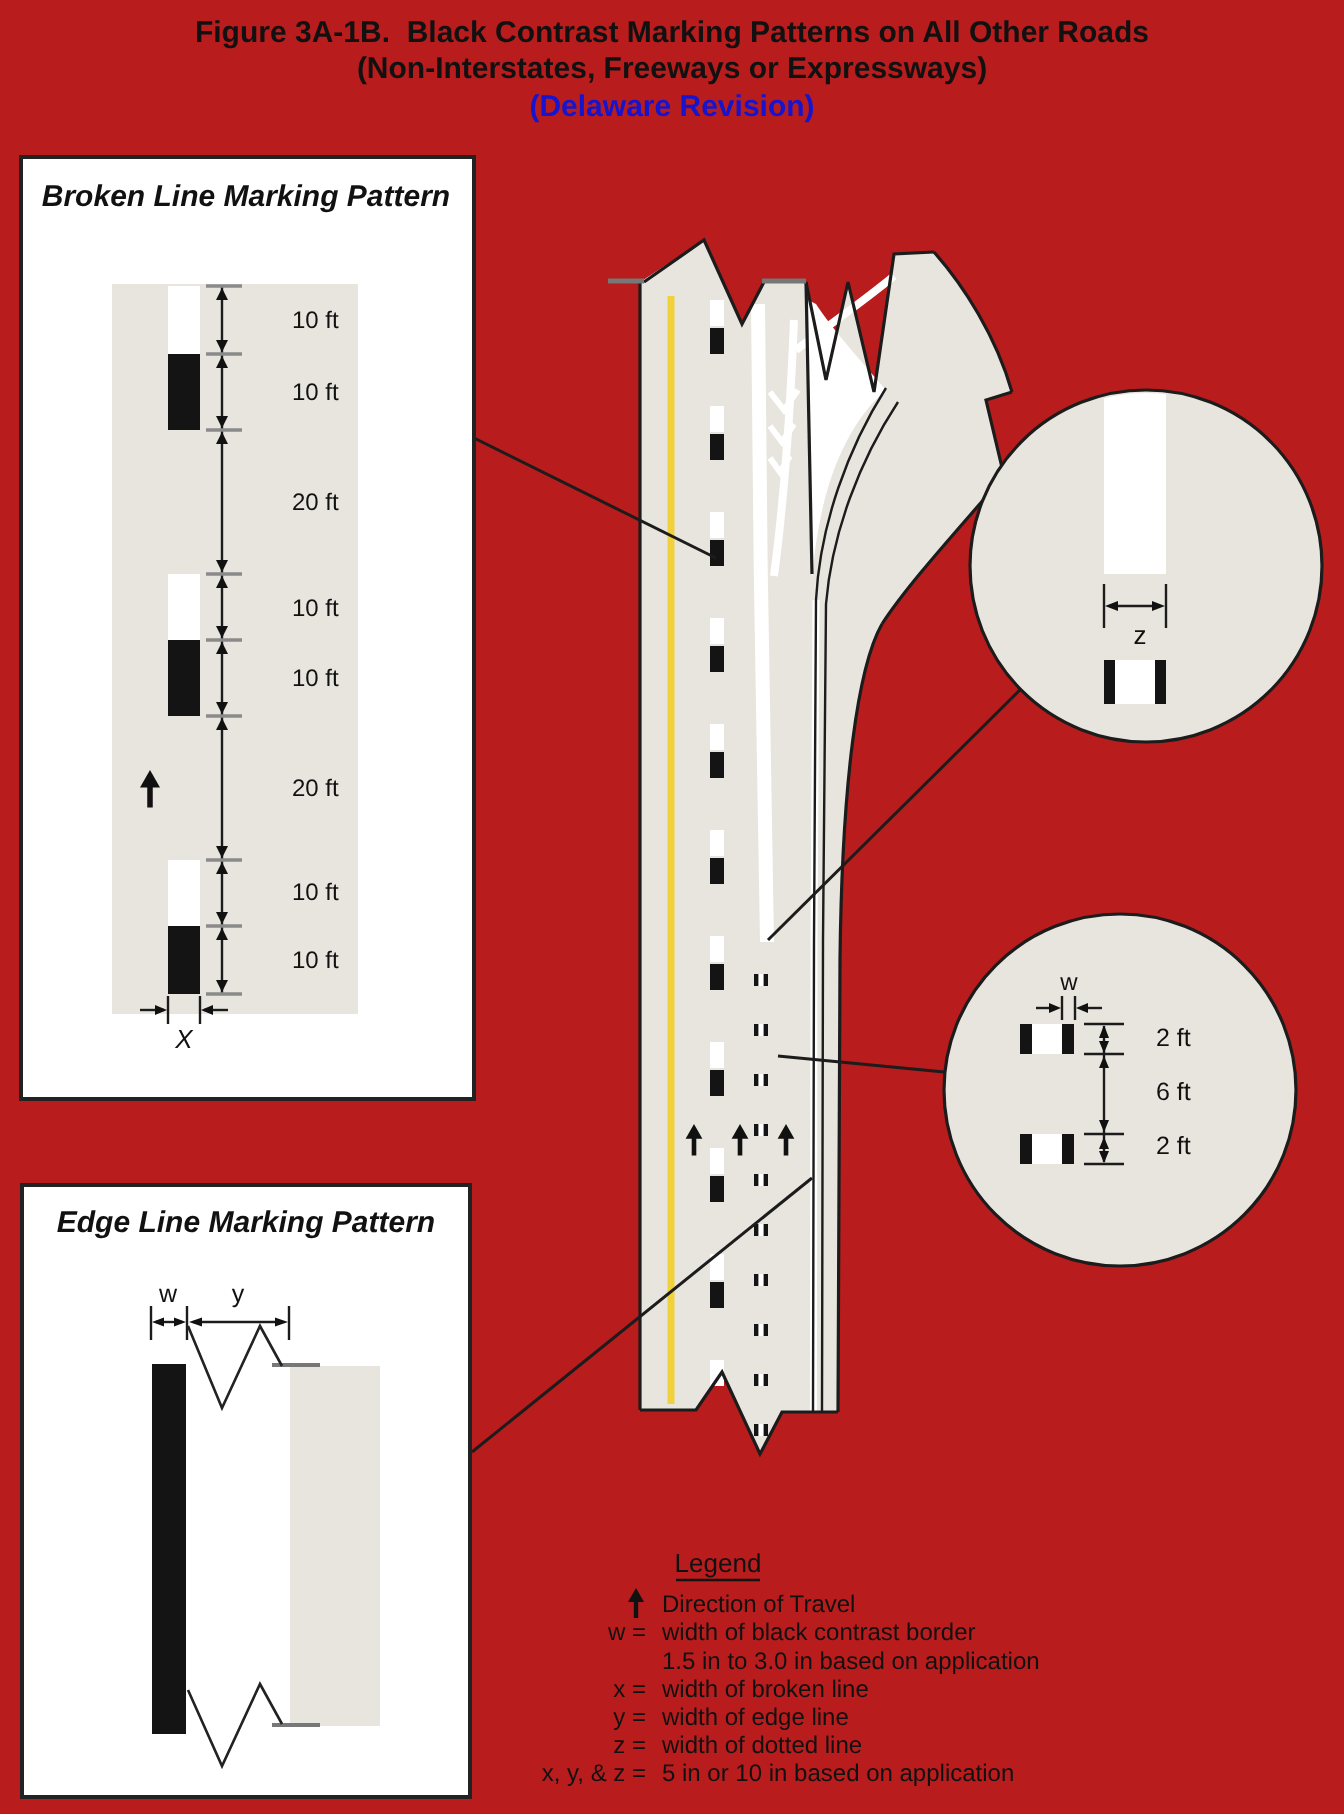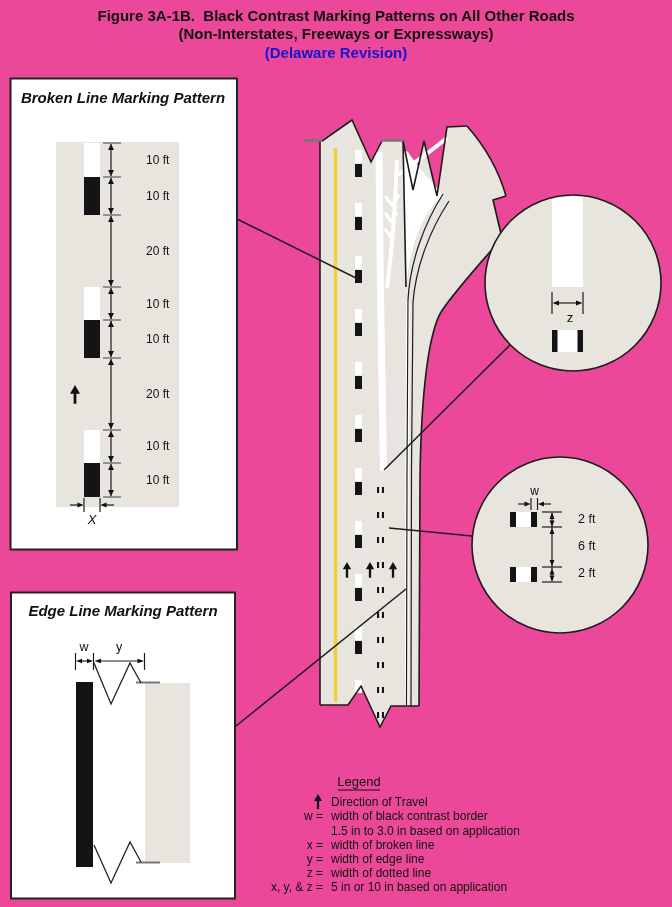--- a/index.html
+++ b/index.html
@@ -1,16 +1,16 @@
 <!DOCTYPE html>
 <html><head>
 <meta charset="utf-8">
 <style>
   html,body{margin:0;padding:0;background:#ffffff;}
-  .page{position:relative;width:672px;height:907px;background:#ec4899;overflow:hidden;}
+  .page{position:relative;width:672px;height:907px;background:#b91c1c;overflow:hidden;}
   svg{display:block;}
   text{font-family:"Liberation Sans","DejaVu Sans",sans-serif;fill:#111111;}
   .t15b{font-size:15px;font-weight:bold;}
   .t15bi{font-size:15px;font-weight:bold;font-style:italic;}
   .t12{font-size:12px;}
   .t12-5{font-size:12.5px;}
   .t13{font-size:13px;}
   .t13i{font-size:13px;font-style:italic;}
   .blue{fill:#1515cf;}
   .mid{text-anchor:middle;}

